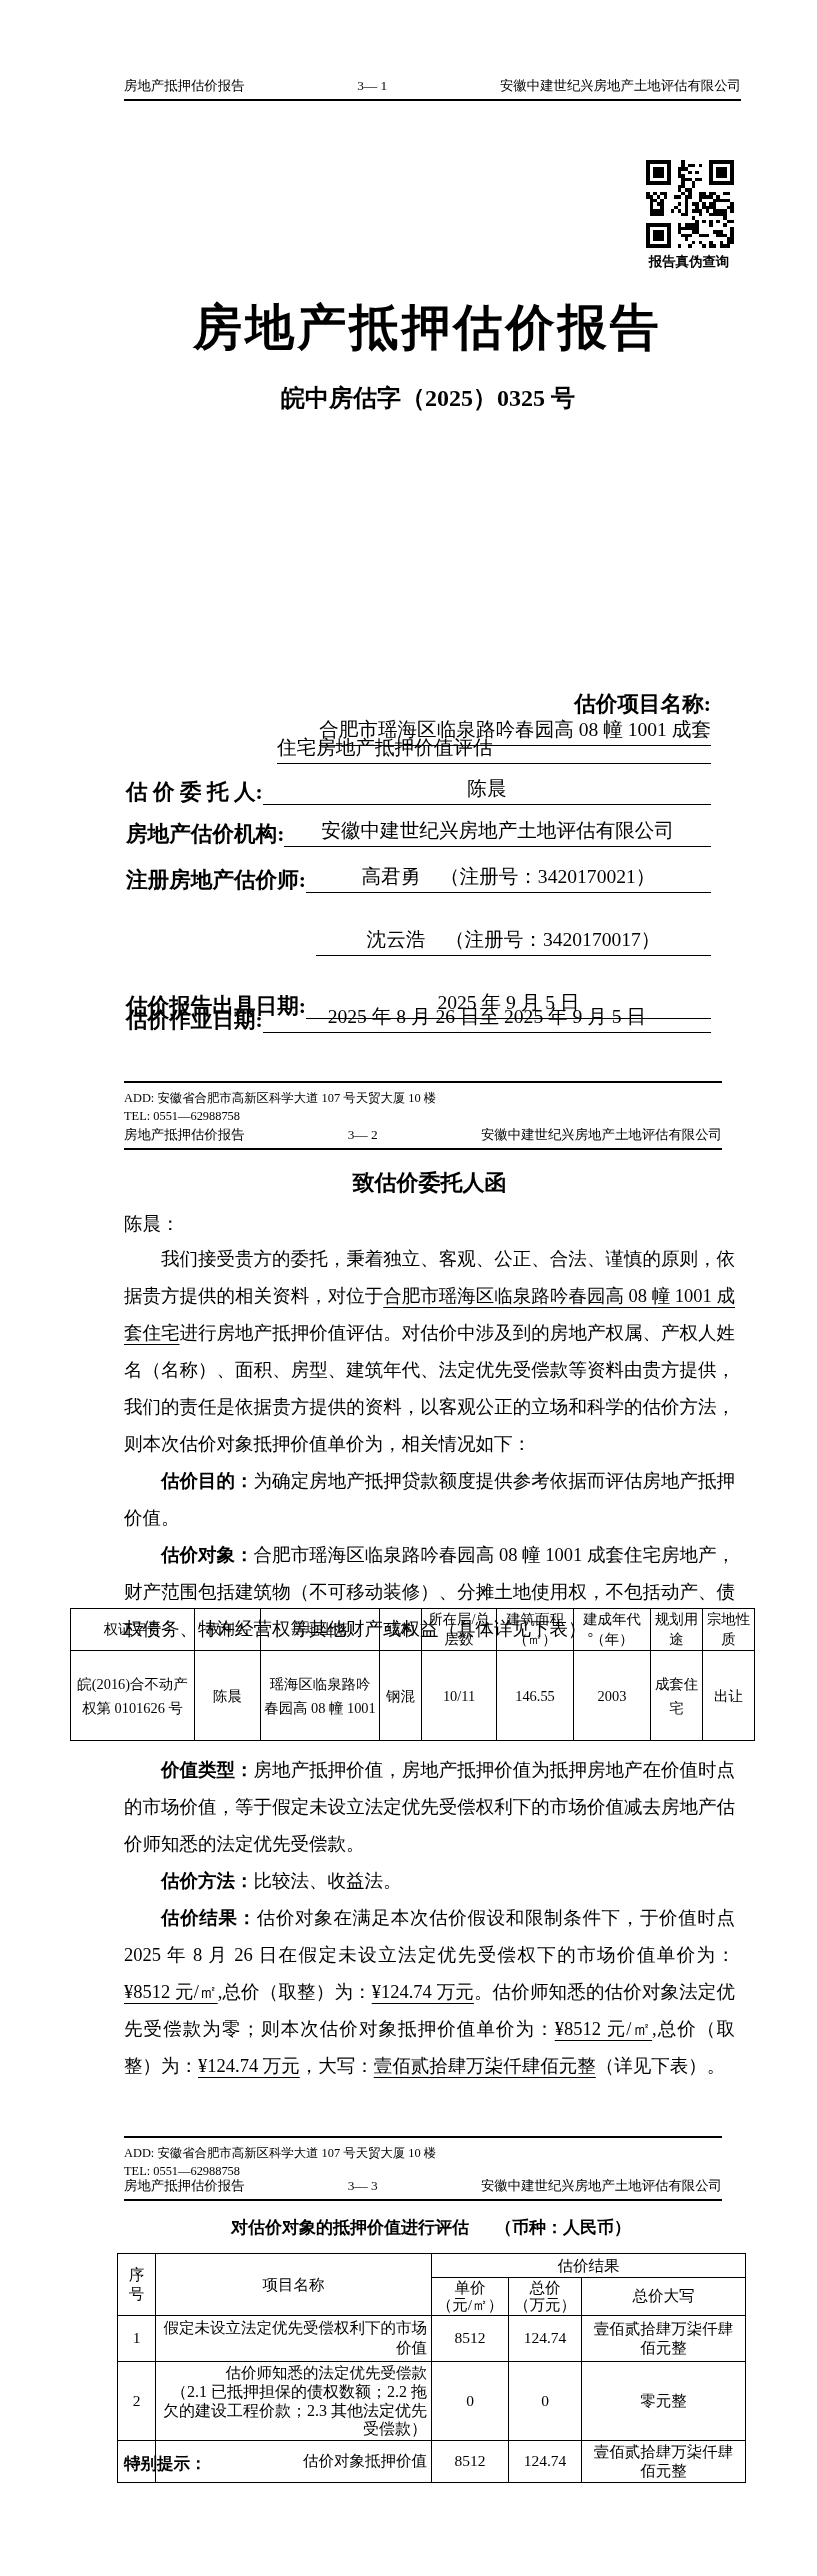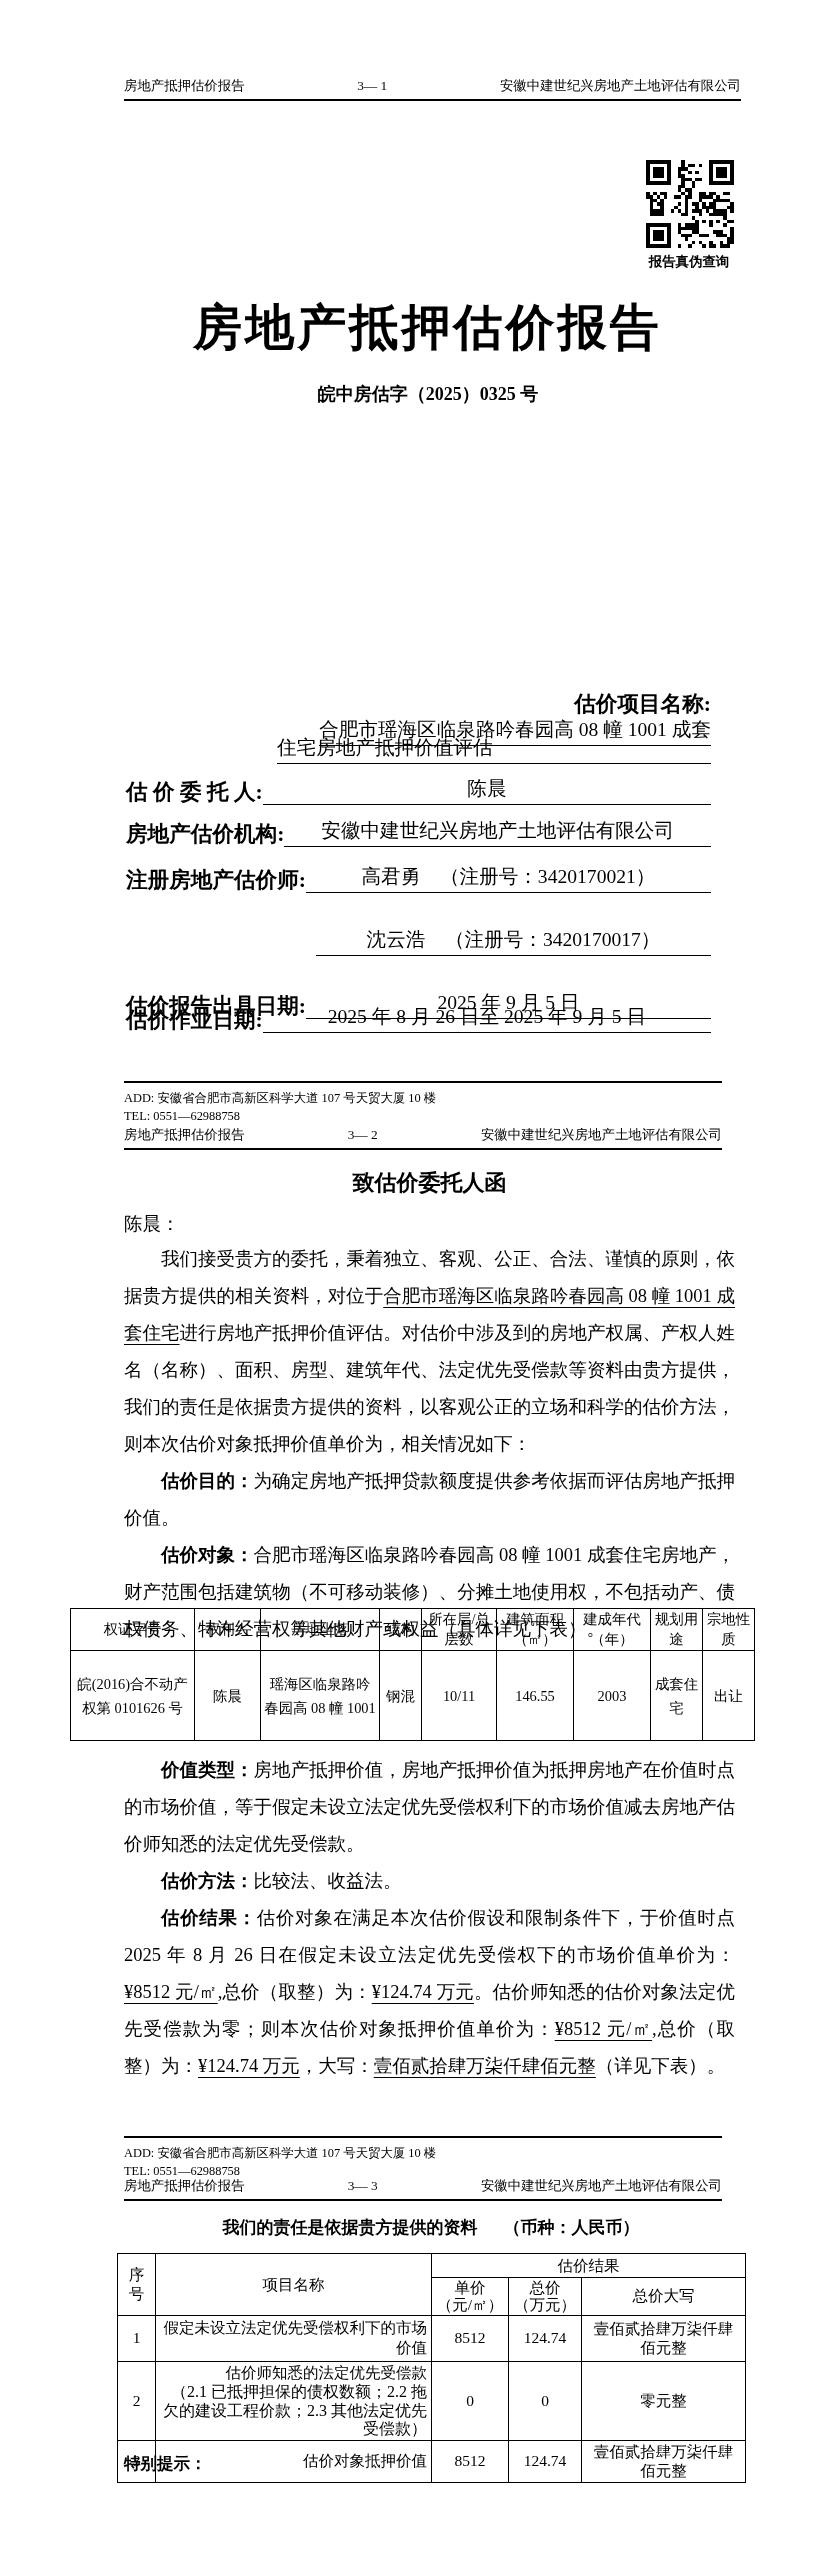--- a/index.html
+++ b/index.html
@@ -6,21 +6,21 @@
   .page{position:relative;width:818px;height:3301px;background:#ffffff;overflow:hidden;
         font-family:"Liberation Serif","DejaVu Serif",serif;color:#000;}
   .pghdr{position:absolute;display:flex;justify-content:space-between;align-items:flex-start;
          border-bottom:2.6px solid #000;padding-bottom:4.1px;font-size:13.4px;line-height:17.5px;}
   .pgftr{position:absolute;border-top:2.6px solid #000;padding-top:7.2px;font-size:12.4px;line-height:17.5px;}
   .pgftr .fl{white-space:nowrap;}
   .qr{position:absolute;left:646px;top:160px;width:88px;height:88px;}
   .qrcap{position:absolute;left:635px;top:253px;width:108px;text-align:center;font-size:13.4px;font-weight:bold;}
   .title{position:absolute;left:105px;top:295px;width:645px;text-align:center;
          font-size:49px;font-weight:bold;letter-spacing:3.1px;white-space:nowrap;}
-  .docnum{position:absolute;left:124px;top:382px;width:608px;text-align:center;font-size:18px;font-weight:bold;}
+  .docnum{position:absolute;left:124px;top:382px;width:608px;text-align:center;font-size:24px;font-weight:bold;}
   .frow{position:absolute;left:126px;width:585px;display:flex;align-items:flex-end;font-size:21.6px;line-height:26px;}
   .flabel{font-weight:bold;white-space:nowrap;}
   .fval{flex:1;text-align:center;border-bottom:1.5px solid #000;padding-bottom:2.1px;white-space:nowrap;font-size:19.6px;}
   .fval.left{text-align:left;}
   .findent{flex:0 0 151px;}
   .sindent{flex:0 0 190px;}
   .lh1{position:absolute;left:124px;top:1168px;width:611px;text-align:center;font-size:22px;font-weight:bold;}
   .salut{position:absolute;left:124px;top:1211px;font-size:18.5px;}
   .letter{position:absolute;left:124px;width:611px;font-size:18.5px;line-height:37px;text-align:justify;}
   .letter p{margin:0;text-indent:2em;}
@@ -354,21 +354,21 @@
     </div>
   </div>
 
   <div class="pghdr" style="top:2177px;left:124px;width:598px;">
     <span>房地产抵押估价报告</span>
     <span>3—  3</span>
     <span>安徽中建世纪兴房地产土地评估有限公司</span>
   </div>
 
   <div class="t2title">
-    <span>我们的责任是依据贵方提供的资料</span>
+    <span>对估价对象的抵押价值进行评估</span>
     <span class="cur">（币种：人民币）</span>
   </div>
 
   <table class="t2">
     <colgroup>
       <col style="width:38px">
         <col style="width:276px">
         <col style="width:77px">
         <col style="width:73px">
         <col style="width:164px">

